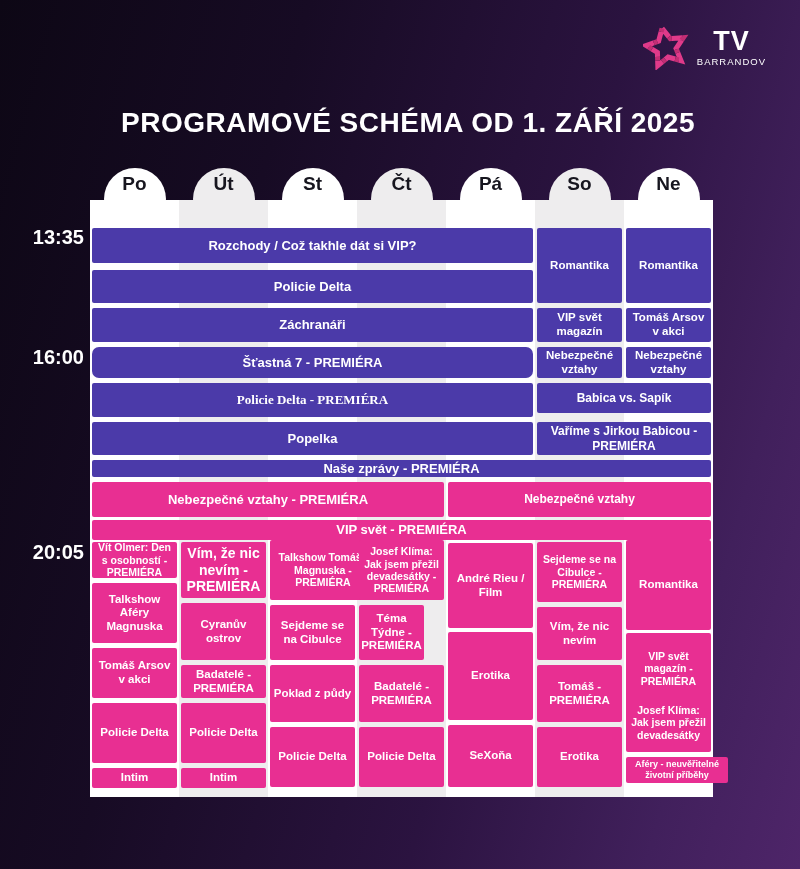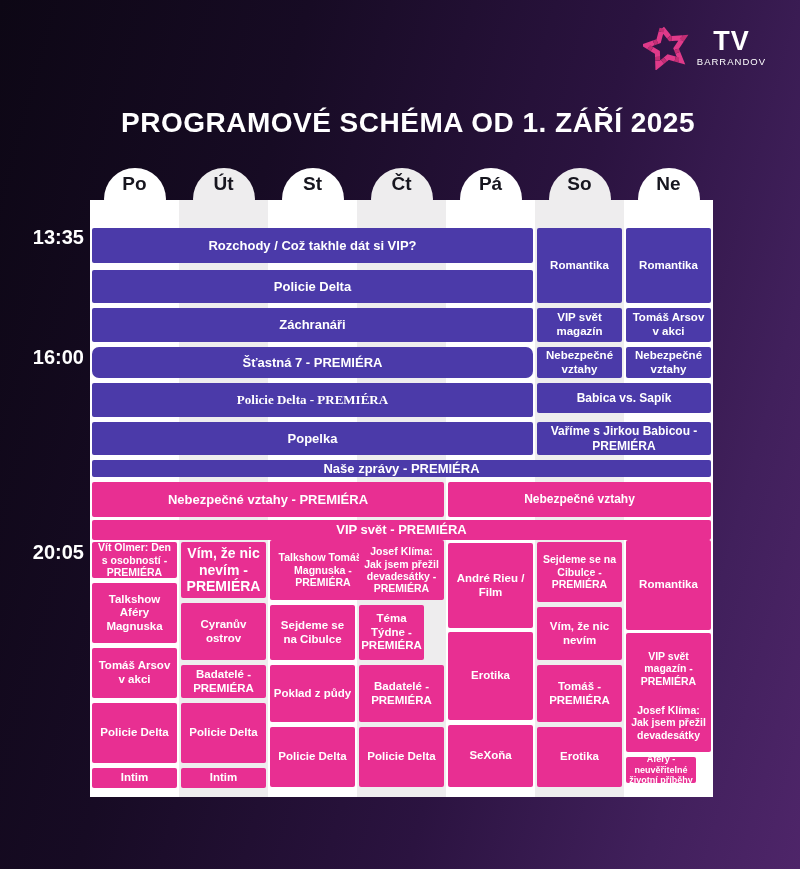--- a/index.html
+++ b/index.html
@@ -222,18 +222,18 @@
       </div>
       <div class="block" style="left: 536px; top: 340px; width: 85px; height: 90px; background: rgb(232, 47, 146); color: rgb(255, 255, 255); font-size: 11.5px;">
         <span>Romantika</span>
       </div>
       <div class="block" style="left: 536px; top: 433px; width: 85px; height: 71px; background: rgb(232, 47, 146); color: rgb(255, 255, 255); font-size: 10.5px;">
         <span>VIP svět magazín - PREMIÉRA</span>
       </div>
       <div class="block" style="left: 536px; top: 493px; width: 85px; height: 59px; background: rgb(232, 47, 146); color: rgb(255, 255, 255); font-size: 10.5px;">
         <span>Josef Klíma: Jak jsem přežil devadesátky</span>
       </div>
-      <div class="block" style="left: 536px; top: 557px; width: 70px; height: 26px; background: rgb(232, 47, 146); color: rgb(255, 255, 255); font-size: 9px;">
+      <div class="block" style="left: 536px; top: 557px; width: 102px; height: 26px; background: rgb(232, 47, 146); color: rgb(255, 255, 255); font-size: 9px;">
         <span>Aféry - neuvěřitelné životní příběhy</span>
       </div>
     </div>
 
 </div>
 
 </body></html>

